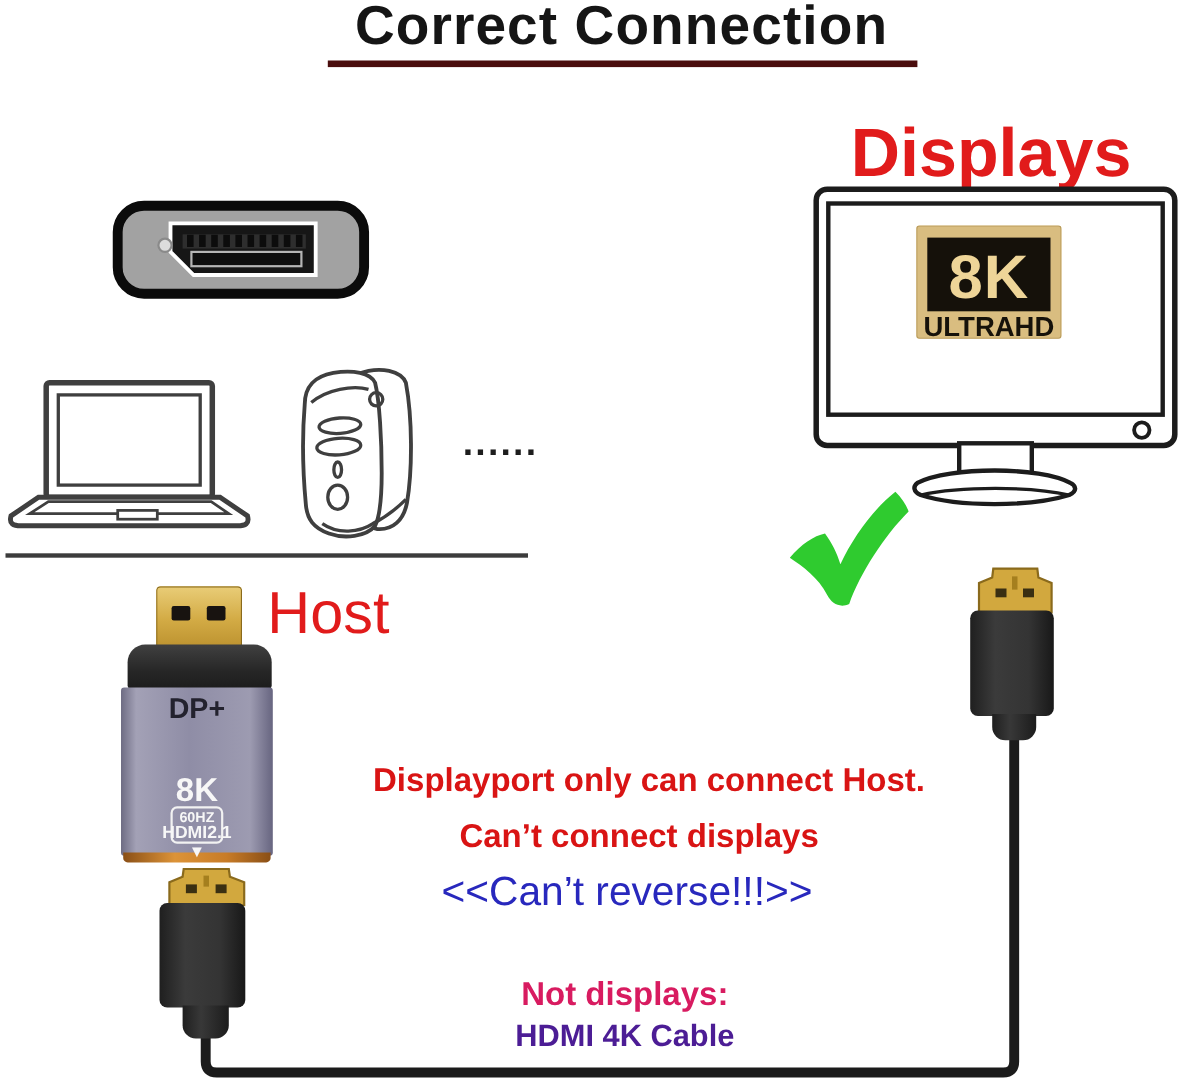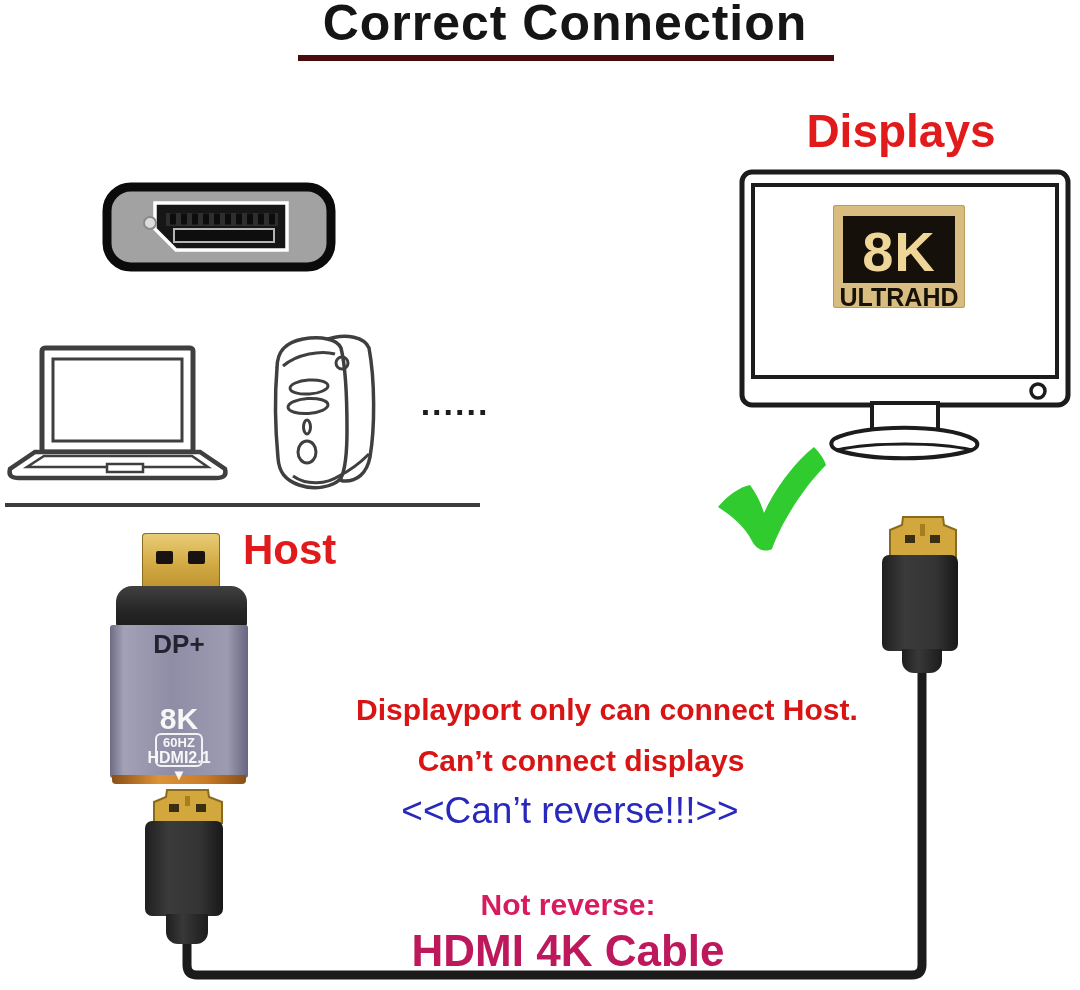--- a/index.html
+++ b/index.html
@@ -4,29 +4,29 @@
 <style>
   html,body{margin:0;padding:0;background:#fff;}
   #canvas{position:relative;width:1080px;height:990px;background:#ffffff;overflow:hidden;
           font-family:"Liberation Sans", sans-serif;}
   .abs{position:absolute;}
   .ctr{transform:translateX(-50%);white-space:nowrap;}
 
   .title{left:565px;top:-6px;font-size:50px;font-weight:700;color:#151515;letter-spacing:1px;}
   .title-underline{left:298px;top:55px;width:536px;height:6px;background:#4a0d0d;}
 
-  .displays-label{left:901px;top:104px;font-size:46px;font-weight:700;color:#e11b1b;}
-  .host-label{left:243px;top:526px;font-size:42px;font-weight:700;color:#e11b1b;}
+  .displays-label{left:901px;top:104px;font-size:62px;font-weight:700;color:#e11b1b;}
+  .host-label{left:243px;top:526px;font-size:54px;font-weight:400;color:#e11b1b;}
 
-  .warn1{left:607px;top:693px;font-size:30px;font-weight:700;color:#d91414;}
+  .warn1{left:590px;top:693px;font-size:30px;font-weight:700;color:#d91414;}
   .warn2{left:581px;top:744px;font-size:30px;font-weight:700;color:#d91414;}
   .warn3{left:570px;top:790px;font-size:37px;font-weight:400;color:#2828bd;}
 
   .not-included{left:568px;top:888px;font-size:30px;font-weight:700;color:#d81b60;}
-  .cable-name{left:568px;top:926px;font-size:44px;font-weight:700;color:#be185d;}
+  .cable-name{left:568px;top:926px;font-size:28px;font-weight:700;color:#4c1d95;}
 
   .dots{left:455px;top:384px;font-size:34px;font-weight:700;letter-spacing:2px;color:#1d1d1d;}
 
   .divider{left:5px;top:503px;width:475px;height:4px;background:#3c3c3c;}
 
   
   .logo{left:833px;top:205px;width:132px;height:103px;background:#d9bd80;border-radius:3px;
         box-shadow:inset 0 0 0 1px #b99c5d;}
   .logo-black{position:absolute;left:10px;top:11px;width:112px;height:67px;background:#15110a;}
   .logo-8k{position:absolute;left:0;top:3px;width:100%;text-align:center;font-size:56px;
@@ -162,16 +162,16 @@
     <rect x="42" y="21" width="10" height="8" fill="#3a2f12"></rect>
     <rect x="32" y="10" width="5" height="12" fill="#a57f1e"></rect>
   </svg>
   <div class="abs hdmi-body r-body"></div>
   <div class="abs hdmi-relief r-relief"></div>
 
   <div class="abs ctr warn1">Displayport only can connect Host.</div>
   <div class="abs ctr warn3">&lt;&lt;Can’t reverse!!!&gt;&gt;</div>
   <div class="abs ctr warn2">Can’t connect displays</div>
 
-  <div class="abs ctr not-included">Not reverse:</div>
+  <div class="abs ctr not-included">Not displays:</div>
   <div class="abs ctr cable-name">HDMI 4K Cable</div>
 
 </div>
 
 </body></html>

